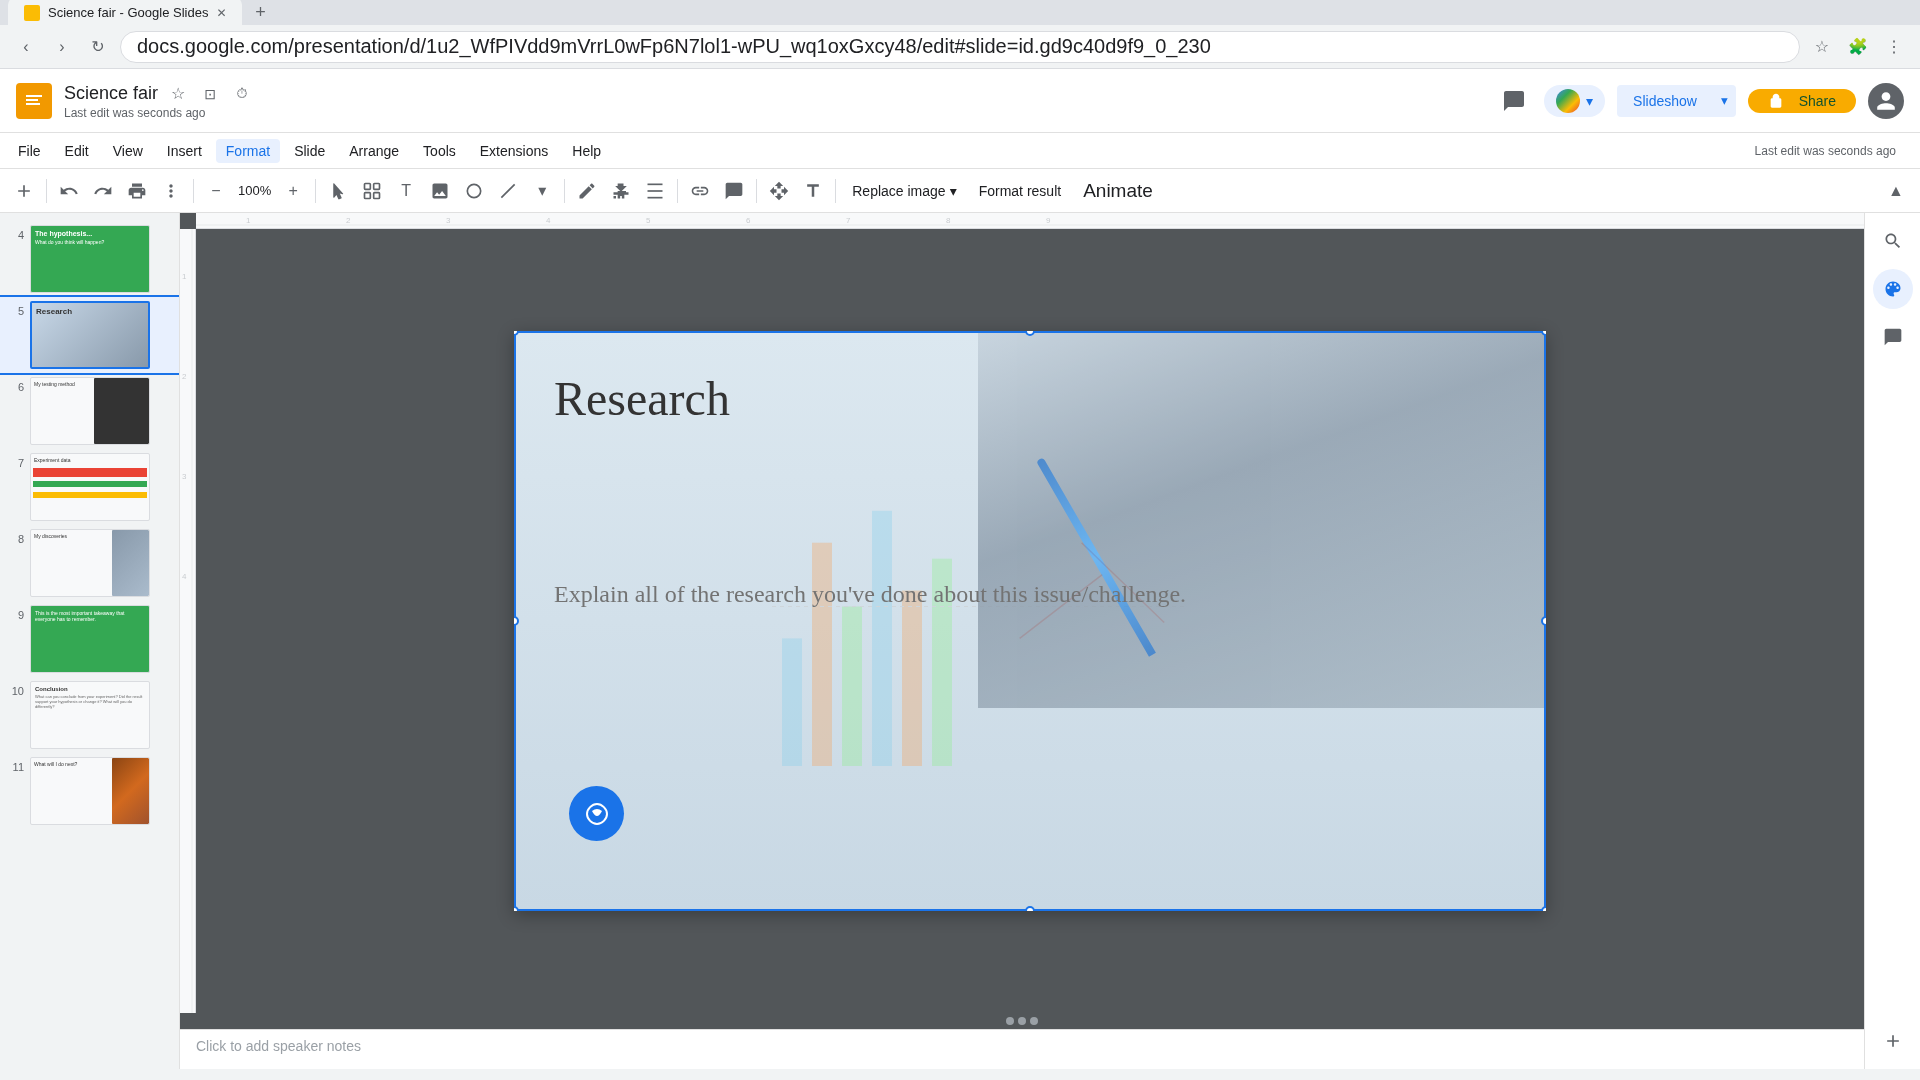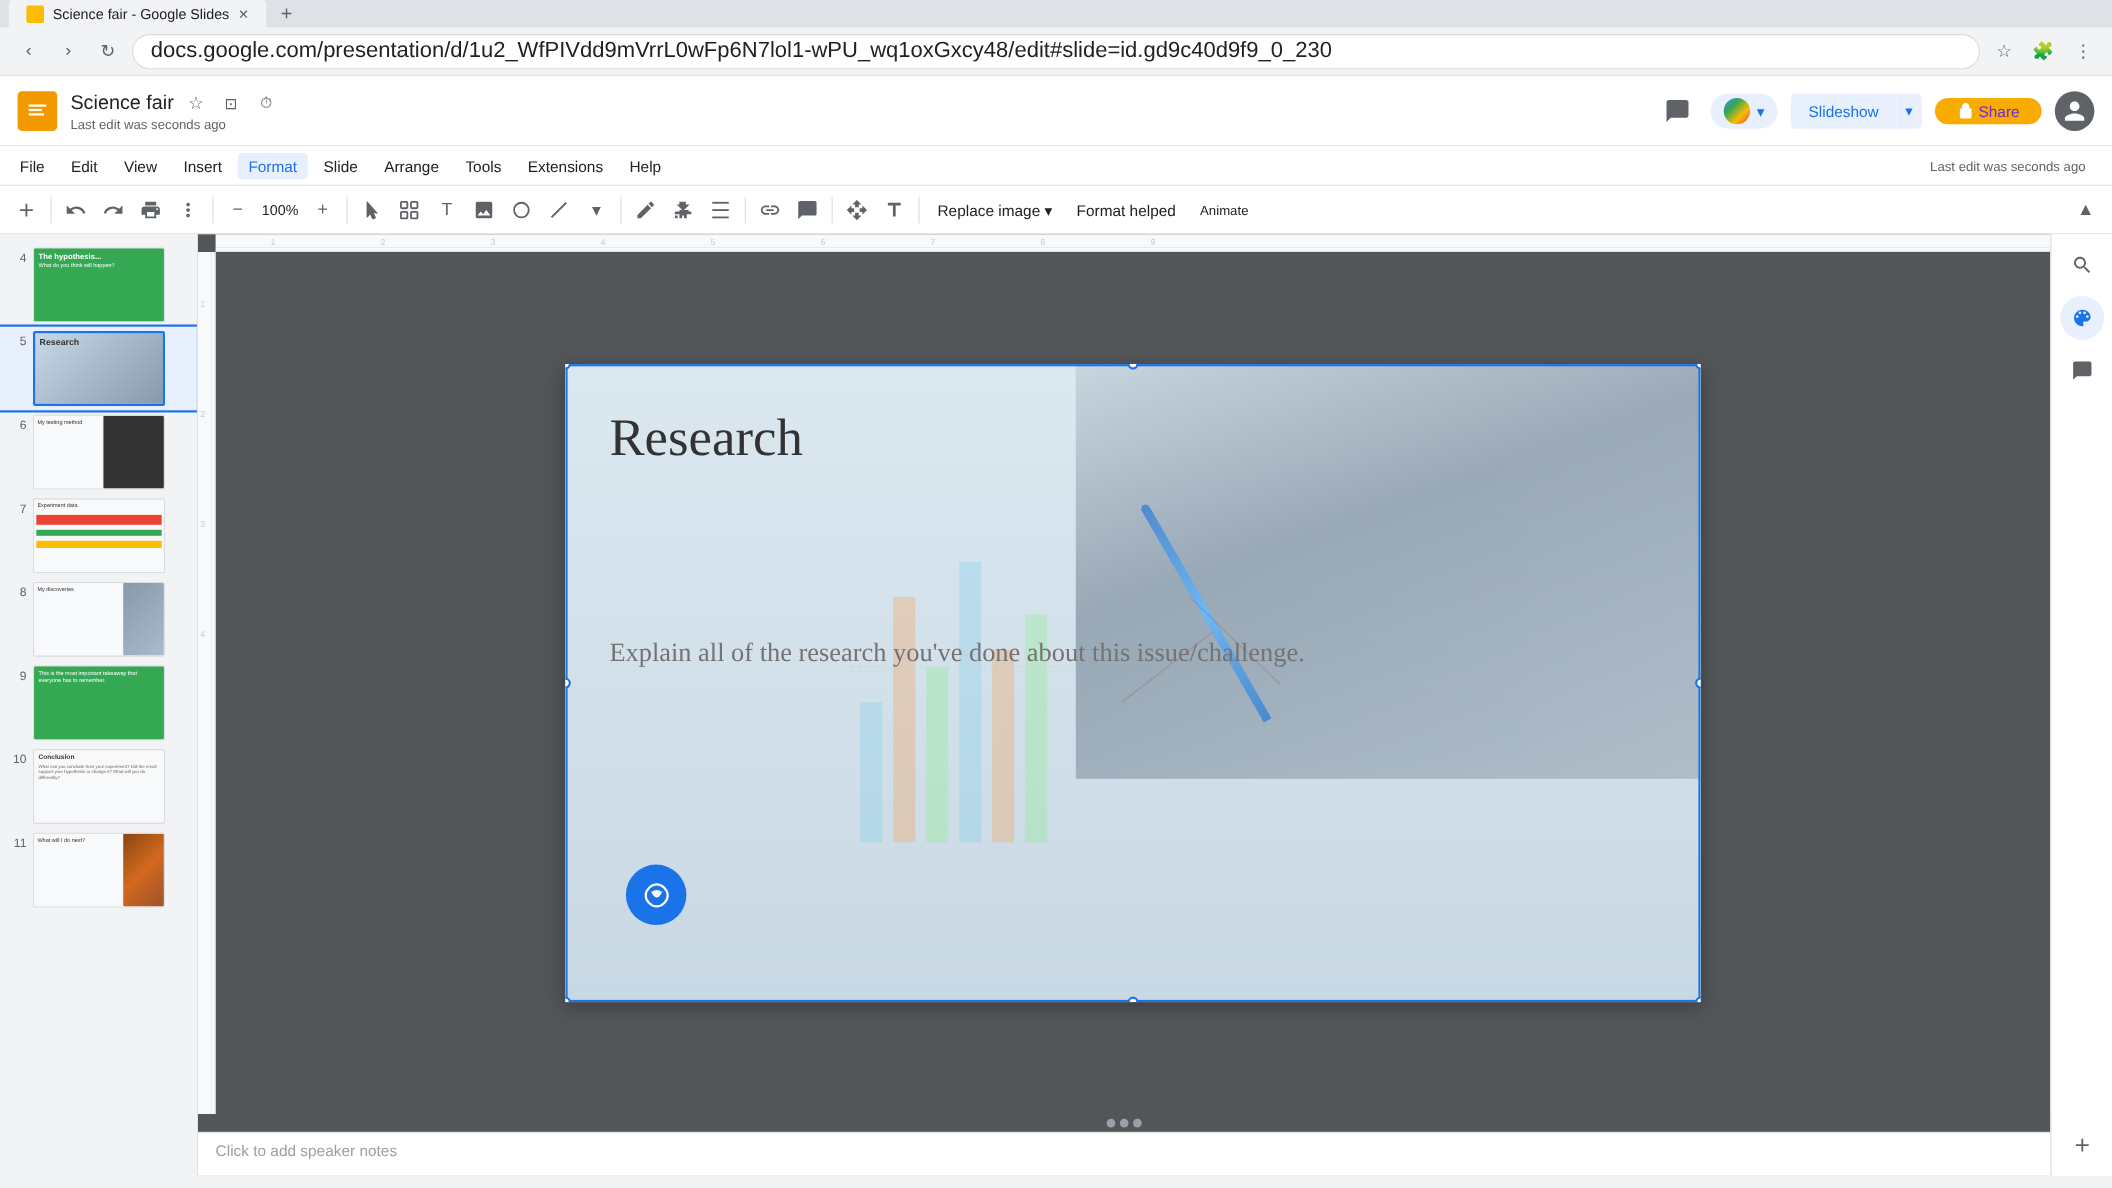--- a/index.html
+++ b/index.html
@@ -108,23 +108,23 @@
       border: none;
       border-radius: 0 4px 4px 0;
       padding: 8px 8px;
       cursor: pointer; color: #1a73e8;
     }
     .share-btn {
       background: #f9ab00;
       border: none;
       border-radius: 20px;
       padding: 4px 20px;
-      font-size: 14px; color: #6d28d9;
+      font-size: 14px; color: #14532d;
       cursor: pointer; font-weight: 500;
-      display: flex; align-items: center; gap: 4px;
+      display: flex; align-items: center; gap: 15px;
     }
     .avatar-circle {
       width: 36px; height: 36px;
       border-radius: 50%;
       background: #5f6368;
       display: flex; align-items: center; justify-content: center;
       color: white; font-size: 16px;
     }
 
     
@@ -170,21 +170,21 @@
       display: flex; align-items: center; gap: 4px;
       padding: 4px 10px; border: none; background: transparent;
       border-radius: 4px; cursor: pointer; font-size: 14px; color: #202124;
     }
     .format-options-btn {
       padding: 4px 10px; border: none; background: transparent;
       border-radius: 4px; cursor: pointer; font-size: 14px; color: #202124;
     }
     .animate-btn {
       padding: 4px 10px; border: none; background: transparent;
-      border-radius: 4px; cursor: pointer; font-size: 12px; color: #202124; text-align: center;
+      border-radius: 4px; cursor: pointer; font-size: 19px; color: #202124; text-align: center;
     }
 
     
     .main-area {
       display: flex;
       height: calc(1080px - 36px - 44px - 64px - 36px - 44px);
     }
 
     
     .slides-panel {
@@ -481,21 +481,21 @@
     <svg width="20" height="20" viewBox="0 0 24 24" fill="#5f6368">
         <path d="M5 4v3h5.5v12h3V7H19V4z"></path>
       </svg>
   </button>
   <div class="toolbar-separator"></div>
   <button class="replace-image-btn">
     <span>Replace image</span>
     <span>▾</span>
   </button>
   <button class="format-options-btn">
-    <span>Format helped</span>
+    <span>Format result</span>
   </button>
   <button class="animate-btn">
     <span>Animate</span>
   </button>
   <div class="header-spacer"></div>
   <button class="toolbar-btn">▲</button>
 </div>
 
 <div class="main-area">
 

